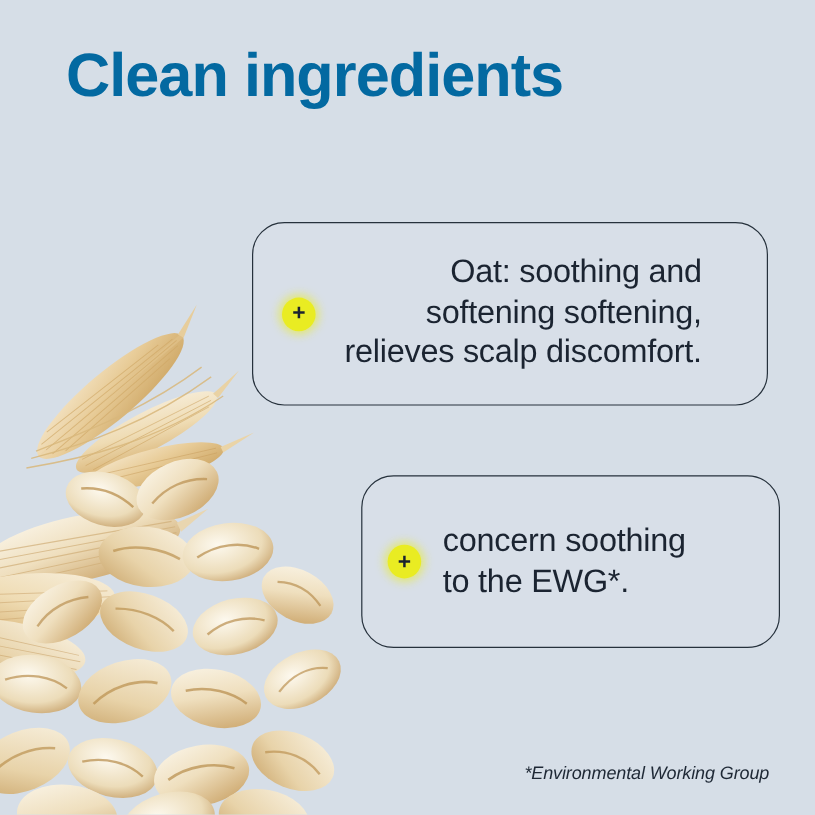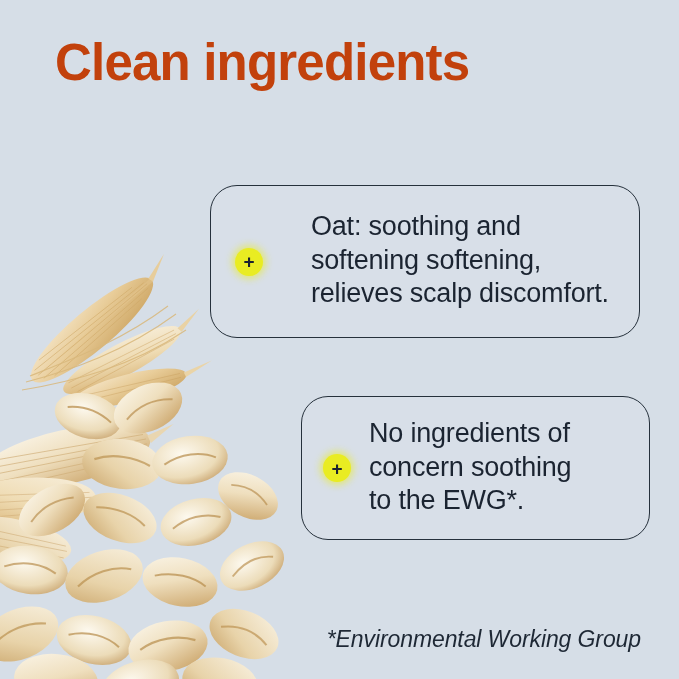--- a/index.html
+++ b/index.html
@@ -29,21 +29,21 @@
   #oat-art svg { display: block; width: 100%; height: 100%; }
 
   
   .page-title {
     position: absolute;
     left: 55px;
     top: 33px;
     font-size: 51px;
     font-weight: bold;
     letter-spacing: -0.8px;
-    color: #c2410c;
+    color: #0369a1;
     line-height: 1.18;
     white-space: nowrap;
   }
 
   
   .fact-card {
     position: absolute;
     border: 1.4px solid #26313c;
     border-radius: 27px;
     background: rgba(255,255,255,0.06);
@@ -82,31 +82,31 @@
   }
   .card-1 .plus-badge { left: 24px; top: 50%; margin-top: -14px; }
   .card-2 .plus-badge { left: 21px; top: 50%; margin-top: -14px; }
 
   .fact-text {
     color: #1b2431;
     font-size: 27px;
     line-height: 33.5px;
     letter-spacing: -0.2px;
   }
-  .card-1 .fact-text { margin-left: 100px; margin-top: -2px; }
+  .card-1 .fact-text { margin-left: 76px; margin-top: -2px; text-align: right; }
   .card-2 .fact-text { margin-left: 67px; margin-top: -1px; }
 
   .fact-text .ln { display: block; white-space: nowrap; }
 
   
   .footnote {
     position: absolute;
     right: 38px;
     bottom: 26px;
-    font-size: 23px;
+    font-size: 15px;
     font-style: italic;
     color: #1e2835;
     letter-spacing: -0.1px;
     white-space: nowrap;
   }
 </style>
 </head>
 <body>
 
 <div id="oat-art">
@@ -301,19 +301,18 @@
   <div class="fact-text">
     <span class="ln">Oat: soothing  and</span>
     <span class="ln">softening softening,</span>
     <span class="ln">relieves scalp discomfort.</span>
   </div>
 </div>
 
 <div class="fact-card card-2">
   <span class="plus-badge">+</span>
   <div class="fact-text">
-    <span class="ln">No ingredients of</span>
     <span class="ln">concern soothing</span>
     <span class="ln">to the EWG*.</span>
   </div>
 </div>
 
 <div class="footnote">*Environmental Working Group</div>
 
 </body></html>

